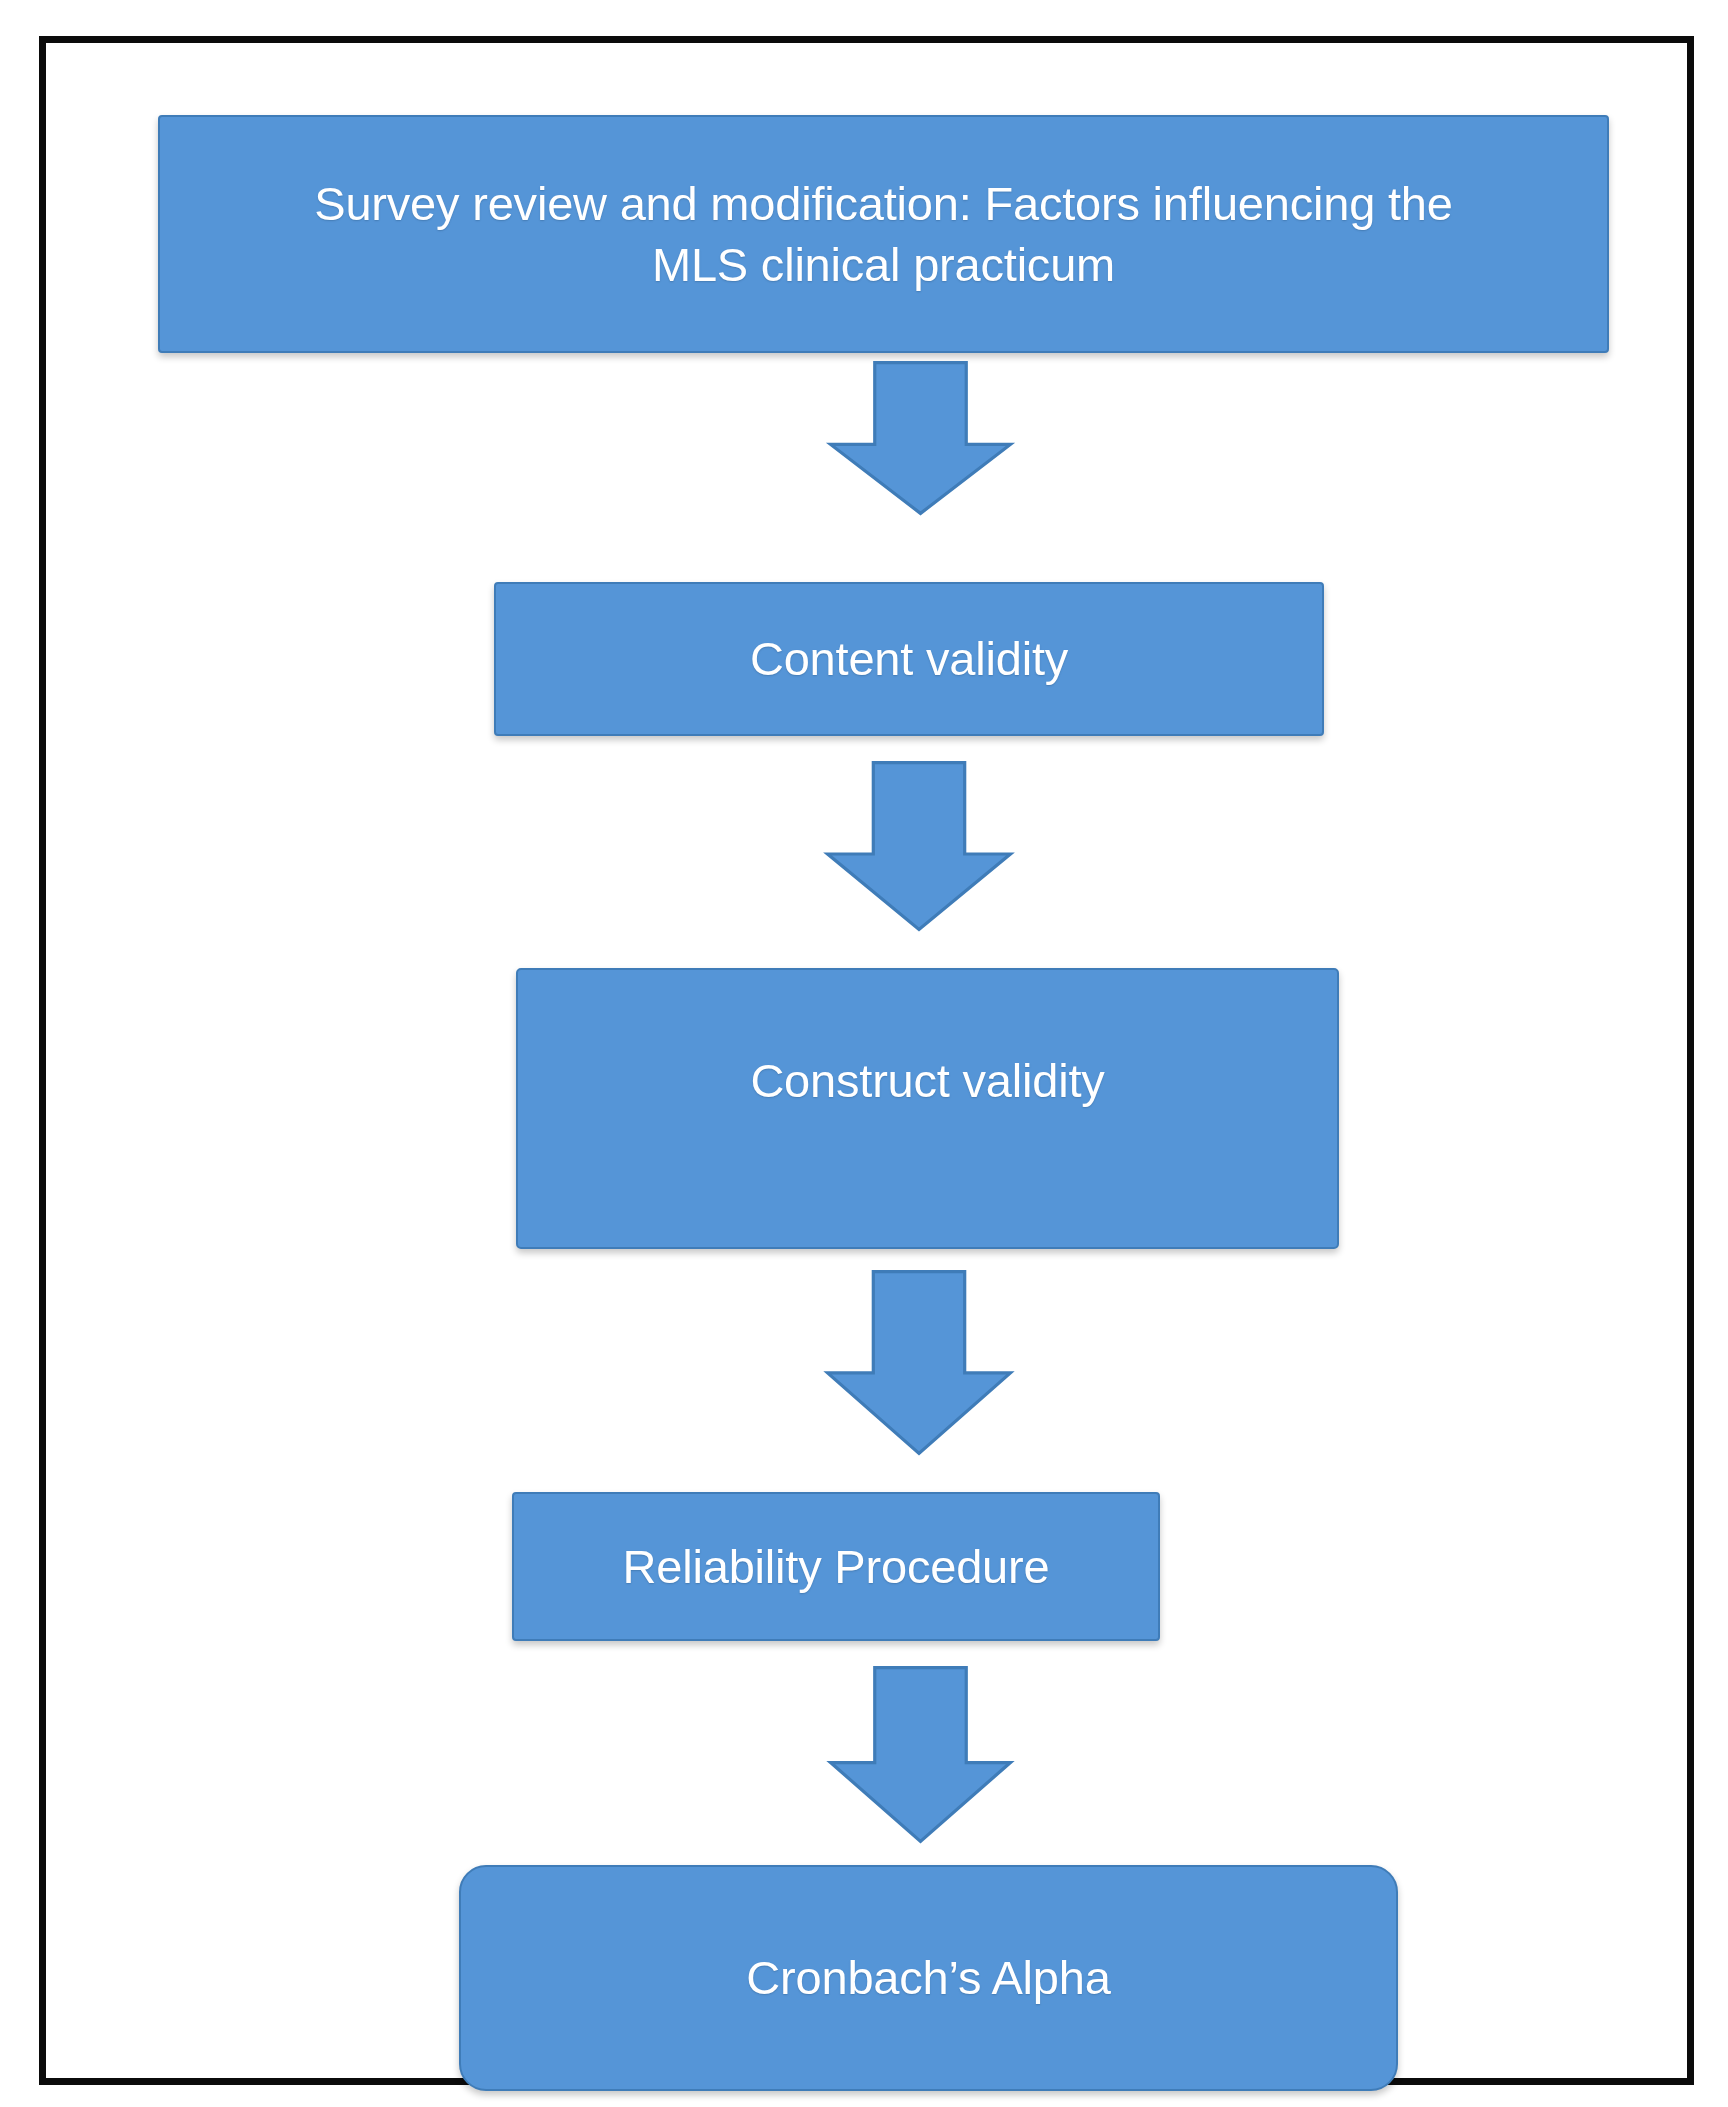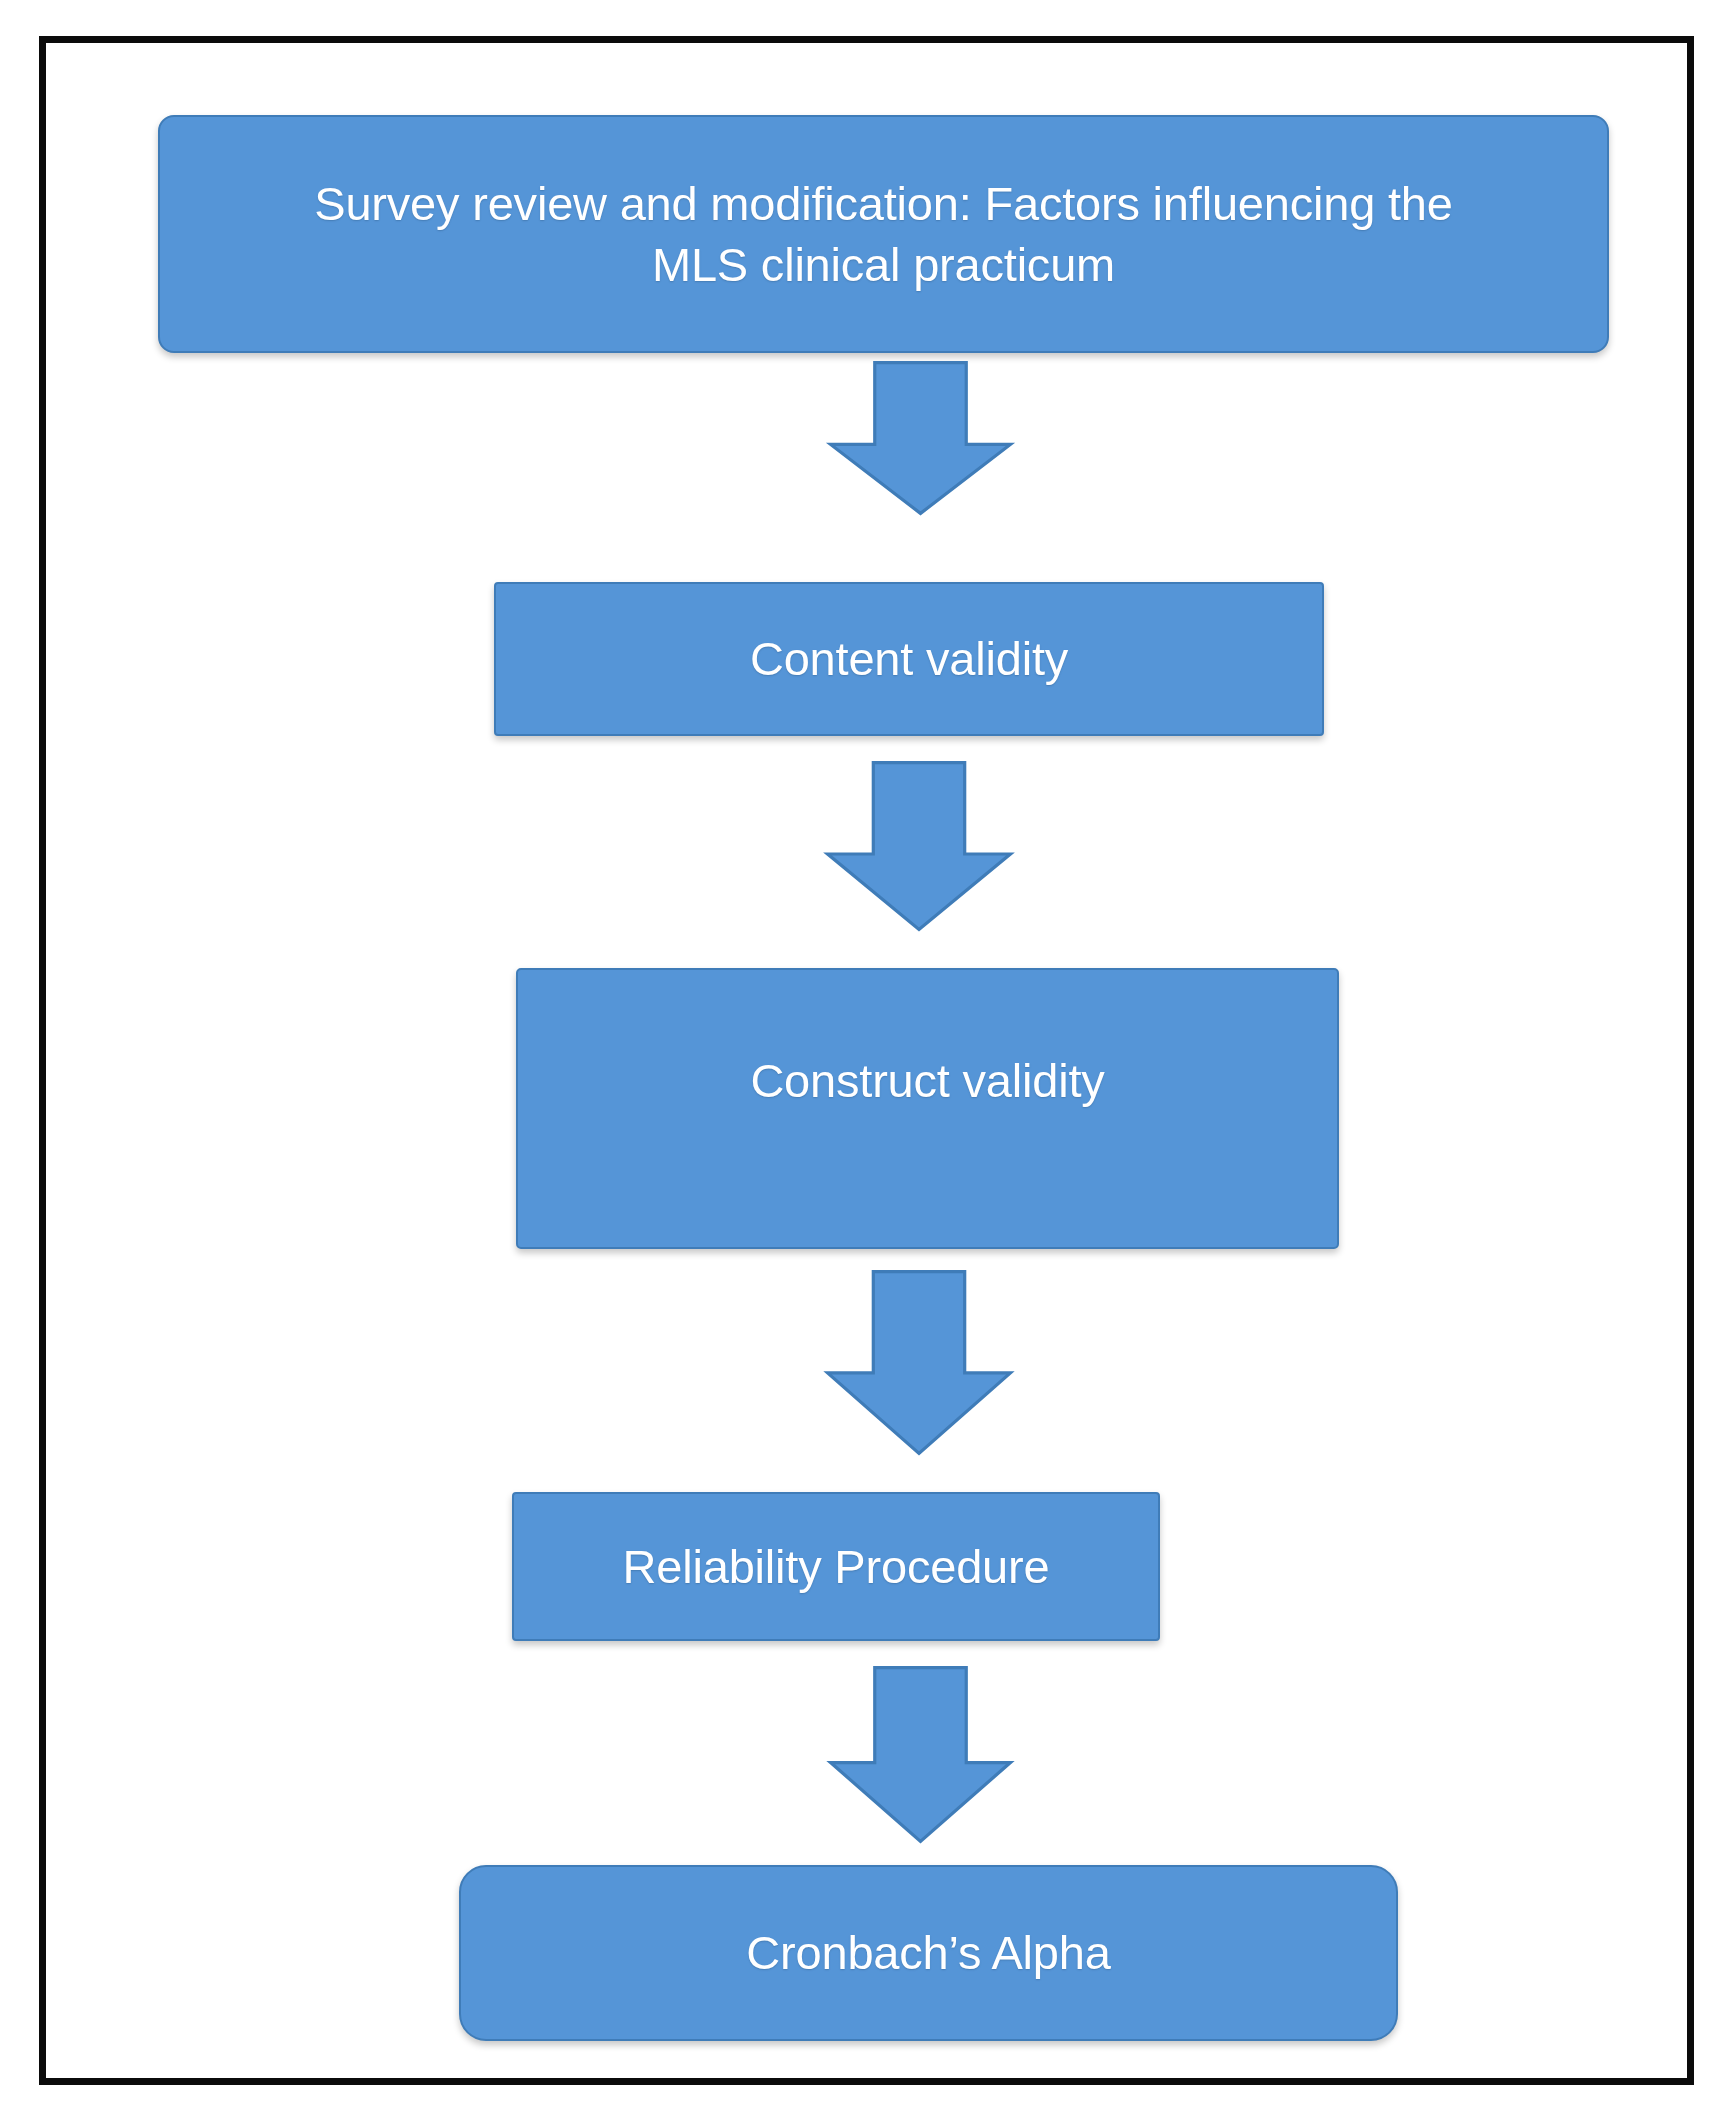--- a/index.html
+++ b/index.html
@@ -56,25 +56,25 @@
     font-size: 47px;
     line-height: 1.30;
     font-weight: 400;
     letter-spacing: -0.2px;
     color: #ffffff;
     text-shadow: 0 0.8px 1.6px rgba(40,80,120,0.35);
   }
   .node .line.gap-below { margin-bottom: 56px; }
 
   
-  #node-survey      { left: 112px;  top: 72px;   width: 1451px; height: 238px; border-radius: 16px; }
+  #node-survey      { left: 112px;  top: 72px;   width: 1451px; height: 238px; border-radius: 4px; }
   #node-content     { left: 448px;  top: 539px;  width: 830px; height: 154px; }
   #node-construct   { left: 470px;  top: 925px; width: 823px; height: 281px; border-radius: 5px; }
   #node-reliability { left: 466px;  top: 1449px; width: 648px; height: 149px; }
-  #node-cronbach    { left: 413px;  top: 1822px; width: 939px; height: 176px; border-radius: 27px; }
+  #node-cronbach    { left: 413px;  top: 1822px; width: 939px; height: 226px; border-radius: 27px; }
 
   
   .arrow {
     position: absolute;
     display: block;
   }
   .arrow svg { display: block; width: 100%; height: 100%; overflow: visible; }
   .arrow svg polygon {
     fill: #5595d7;
     stroke: #3f7cb8;

